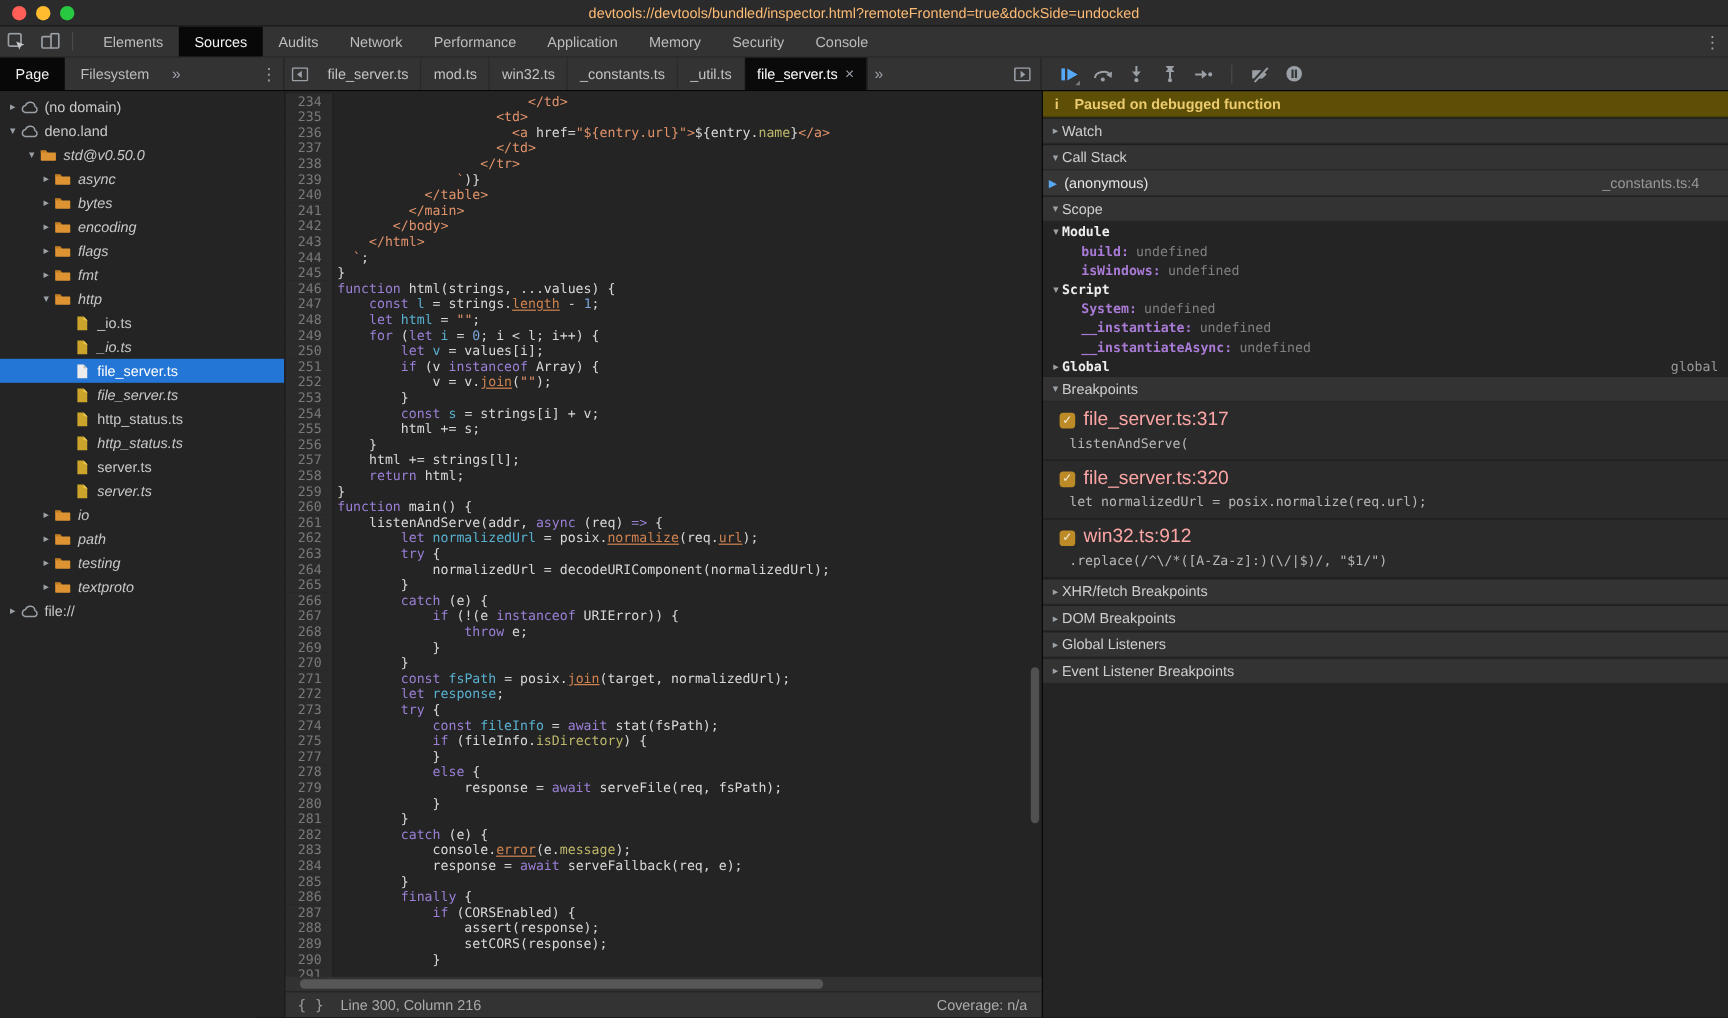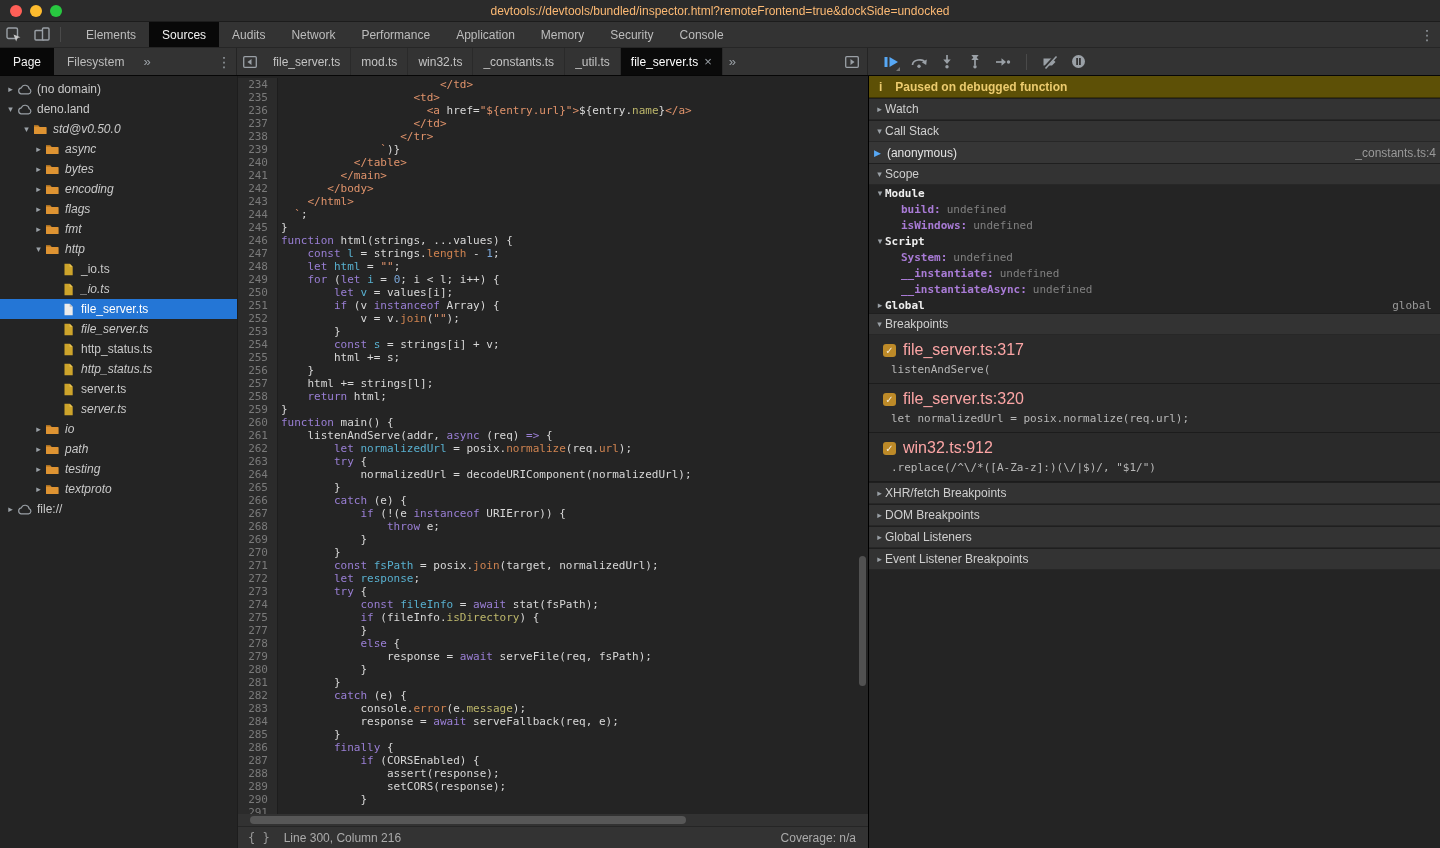--- a/index.html
+++ b/index.html
@@ -60,40 +60,40 @@
   .trow .lbl.it{font-style:italic;}
 
   
   .editor{width:631px;position:relative;background:#242424;border-left:1px solid #1d1d1d;}
   .code{position:absolute;top:0;left:0;right:0;bottom:22px;overflow:hidden;padding-top:2px;}
   .crow{height:13px;display:flex;font-family:"DejaVu Sans Mono",monospace;font-size:11px;line-height:13px;}
   .gut{width:40px;flex:none;text-align:right;padding-right:9px;color:#7a7a7a;background:#2b2b2b;
        border-right:1px solid #1d1d1d;cursor:pointer;}
   .ctext{padding-left:3px;white-space:pre;cursor:text;}
   .tk-d{color:#d8d8d8;} .tk-k{color:#9a7fd5;} .tk-s{color:#e0936b;} .tk-n{color:#7ba7d9;}
-  .tk-v{color:#58b0cf;} .tk-p{color:#cf8350;} .tk-o{color:#bdb76b;}
+  .tk-v{color:#58b0cf;} .tk-p{color:#cf8350;text-decoration:underline;} .tk-o{color:#bdb76b;}
   .hscroll{position:absolute;left:0;right:0;bottom:22px;height:12px;background:#323232;z-index:3;}
   .hthumb{position:absolute;top:2px;left:12px;width:436px;height:8px;background:#575757;border-radius:4px;cursor:pointer;}
   .vthumb{position:absolute;right:2px;top:480px;width:7px;height:130px;background:#515151;border-radius:4px;z-index:3;cursor:pointer;}
   .statusbar{position:absolute;left:0;right:0;bottom:0;height:22px;background:#333;border-top:1px solid #252525;
              display:flex;align-items:center;font-size:12px;color:#ababab;z-index:4;}
   .statusbar .brace{margin:0 14px 0 10px;color:#9a9a9a;font-family:"DejaVu Sans Mono",monospace;cursor:pointer;}
   .statusbar .cov{margin-left:auto;padding-right:12px;}
 
   
   .debugger{flex:1;background:#242424;border-left:1px solid #000;overflow:hidden;}
   .banner{height:22px;background:#5d5006;color:#eccb6e;font-size:12px;font-weight:bold;
           display:flex;align-items:center;border-bottom:1px solid #3d3404;}
   .banner .i{margin:0 13px 0 10px;font-weight:bold;}
   .sect{height:22px;background:#333;border-bottom:1px solid #272727;border-top:1px solid #1f1f1f;
         display:flex;align-items:center;font-size:12px;color:#cfcfcf;cursor:pointer;}
   .sect .arr{width:11px;margin-left:5px;color:#9aa0a6;font-size:9px;text-align:center;}
   .frame{height:21px;background:#363636;display:flex;align-items:center;font-size:12px;color:#e3e3e3;cursor:pointer;}
   .frame .fmark{color:#57a8f5;font-size:9px;margin:0 6px 0 5px;}
-  .frame .floc{margin-left:auto;padding-right:4px;color:#999;}
+  .frame .floc{margin-left:auto;padding-right:24px;color:#999;}
   .scope{font-family:"DejaVu Sans Mono",monospace;font-size:11px;}
   .srow{height:16px;display:flex;align-items:center;white-space:pre;}
   .srow .arr{width:10px;margin-left:6px;color:#9aa0a6;font-size:9px;text-align:center;font-family:"Liberation Sans",sans-serif;}
   .srow .gname{color:#eee;font-weight:bold;}
   .srow .pk{color:#a97bd6;font-weight:bold;margin-left:32px;}
   .srow .pv{color:#808080;margin-left:6px;}
   .srow .gval{margin-left:auto;padding-right:8px;color:#9a9a9a;}
   .bprow{background:#2a2a2a;border-bottom:1px solid #1c1c1c;padding:6px 8px 7px 14px;cursor:pointer;}
   .bphead{display:flex;align-items:center;}
   .bpcheck{width:13px;height:13px;border-radius:3px;background:#bd8a28;display:inline-flex;align-items:center;

